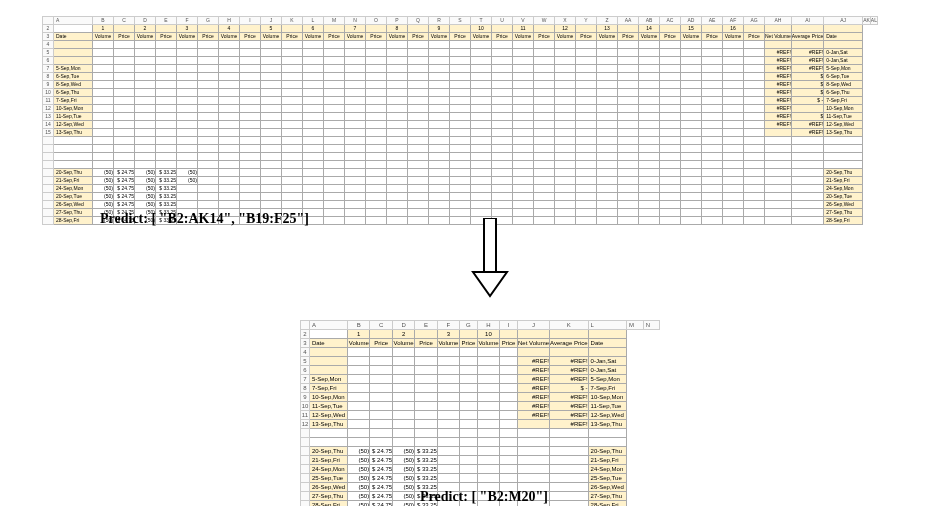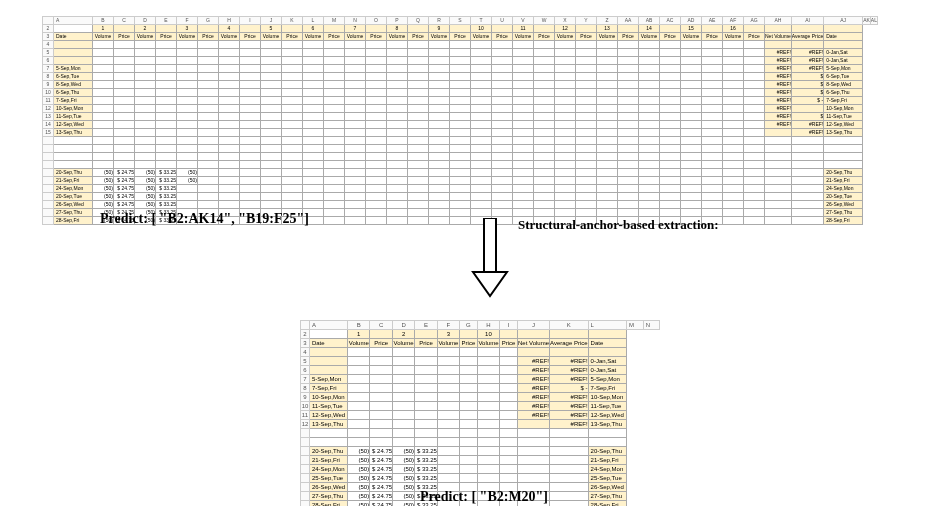--- a/index.html
+++ b/index.html
@@ -1125,21 +1125,20 @@
   </div>
 
   <div class="predict1">Predict: [ "B2:AK14", "B19:F25"]</div>
 
   <svg class="arrow" width="40" height="80" viewBox="0 0 40 80">
     <rect x="14" y="0" width="12" height="54" fill="#fff" stroke="#000" stroke-width="2"></rect>
     <polygon points="3,54 37,54 20,78" fill="#fff" stroke="#000" stroke-width="2"></polygon>
   </svg>
 
   <div class="rhs">
-    <div class="title">Structural-anchor-based extraction:</div>
     <div style="height:4px"></div>
   </div>
 
   <div class="bot-sheet">
     <table class="sheet" id="botSheet">
         <tbody>
           <tr class="col-headers">
             <th class="rowhdr"></th>
             <th class="date">A</th>
             <th class="cv">B</th>

